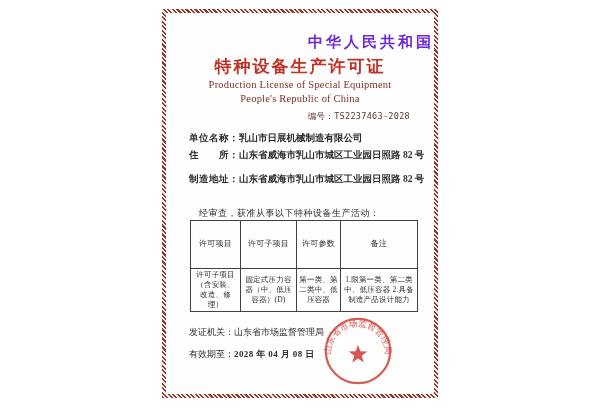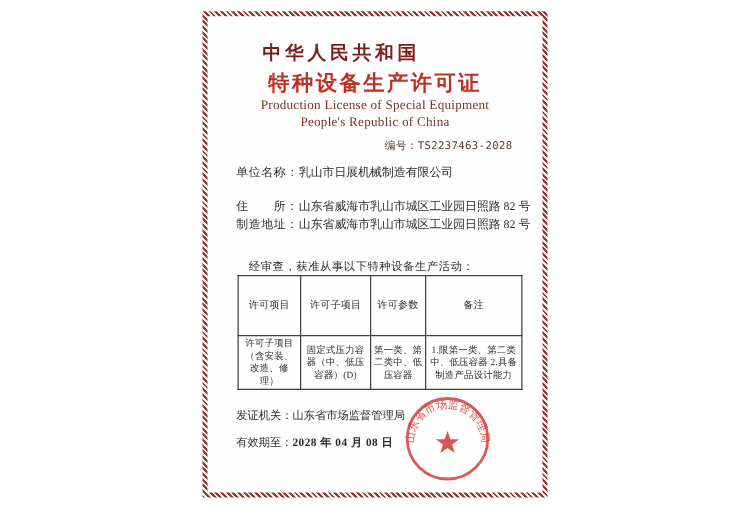--- a/index.html
+++ b/index.html
@@ -9,44 +9,44 @@
     -webkit-font-smoothing:antialiased;
   }
   .frame{
     position:absolute;left:162px;top:9px;width:276px;height:389px;box-sizing:border-box;
     background:repeating-linear-gradient(45deg,#8d3b33 0 1.6px,#f6ebe9 1.6px 3.2px);
   }
   .frame-inner{
     position:absolute;left:4px;top:4px;right:4px;bottom:4px;background:#fefefe;
   }
   .title-cn1{
-    position:absolute;left:0;top:20px;width:100%;text-align:left;
+    position:absolute;left:0;top:20px;width:100%;text-align:right;
     font-family:"Liberation Sans","DejaVu Sans",sans-serif;
-    font-weight:bold;font-size:15px;letter-spacing:3px;color:#7f1d1d;padding-left:44px;
+    font-weight:bold;font-size:15px;letter-spacing:3px;color:#6d28d9;
   }
   .title-cn2{
     position:absolute;left:0;top:42px;width:100%;text-align:center;
     font-family:Liberation Mono, monospace;
     font-weight:bold;font-size:17px;letter-spacing:2px;color:#bf3125;
   }
   .title-en{
     position:absolute;left:0;width:100%;text-align:center;
     font-size:10.5px;color:#7d2f28;letter-spacing:.2px;
   }
   .title-en.l1{top:66px;}
   .title-en.l2{top:80px;}
   .serial{
     position:absolute;top:98px;right:24px;font-size:8.5px;color:#5c3a33;
     font-family:"DejaVu Sans Mono","Liberation Mono",monospace;letter-spacing:.3px;
   }
   .serial .lab{font-family:Liberation Serif, serif;}
-  .field{position:absolute;left:23px;font-size:9.5px;color:#2f2b29;white-space:nowrap;}
+  .field{position:absolute;left:23px;font-size:9.5px;color:#2f2b29;white-space:nowrap;font-weight:bold;}
   .field .lab{letter-spacing:.5px;}
   .f0{top:119px;}
-  .f1{top:146px;}
+  .f1{top:136px;}
   .f2{top:160px;}
   .approval{position:absolute;left:33px;top:194px;font-size:9px;color:#2f2b29;letter-spacing:.5px;}
   table.lic{
     position:absolute;left:24px;top:207px;width:227px;border-collapse:collapse;
     table-layout:fixed;
   }
   table.lic th,table.lic td{
     border:1px solid #43403d;font-weight:normal;color:#2f2b29;
     text-align:center;vertical-align:middle;padding:1px 2px;
     font-size:7.5px;line-height:1.35;letter-spacing:.2px;

